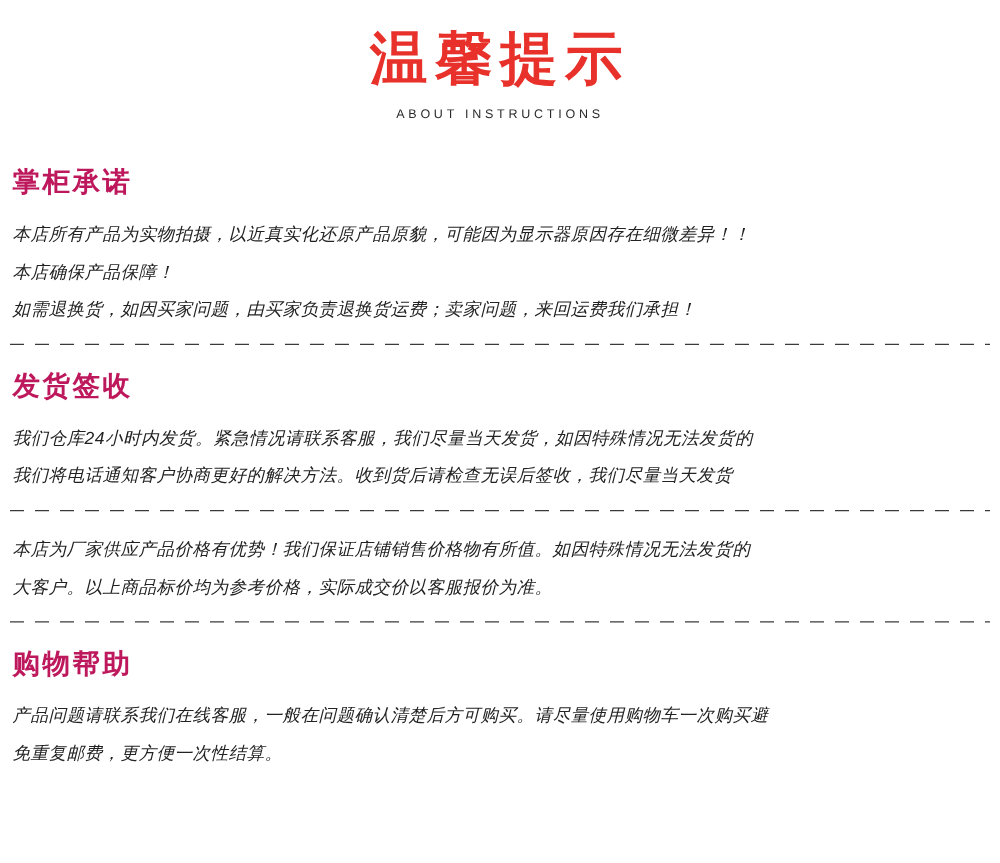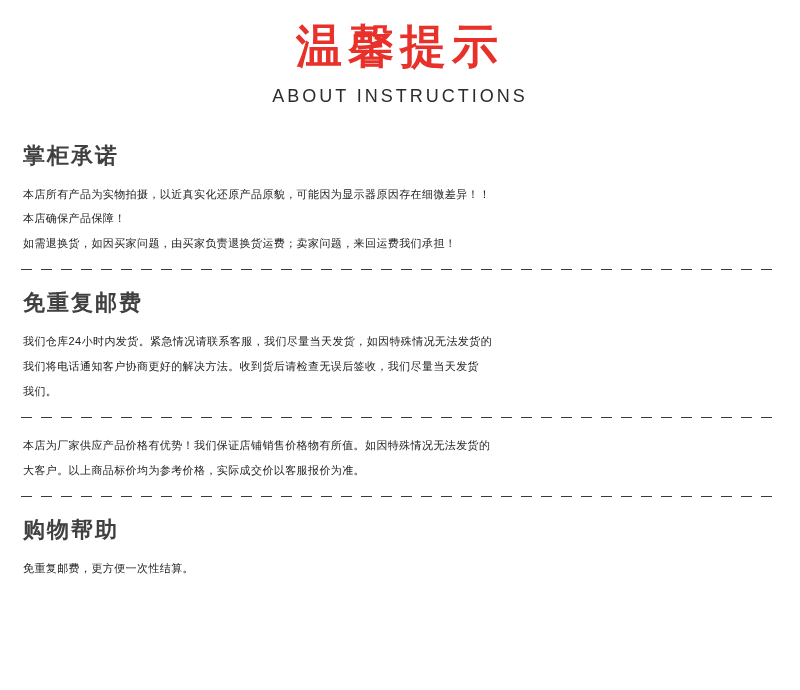--- a/index.html
+++ b/index.html
@@ -11,62 +11,63 @@
     height: 690px;
     background: #ffffff;
     font-family: "Liberation Sans", "DejaVu Sans", sans-serif;
     color: #1a1a1a;
     overflow: hidden;
   }
   .page {
     width: 800px;
     height: 538px;
     box-sizing: border-box;
-    padding: 0 21px;
+    padding: 0 8px;
     position: relative;
   }
   .header {
     text-align: center;
     padding-top: 18px;
   }
   .main-title {
     font-size: 46px;
     font-weight: bold;
     color: #e8312a;
     letter-spacing: 6px;
     line-height: 1.25;
     font-family: "DejaVu Sans", "Liberation Sans", sans-serif;
   }
   .sub-title {
-    font-size: 18px;
+    font-size: 10px;
     color: #2b2b2b;
     letter-spacing: 3px;
     margin-top: 10px;
     font-family: "Liberation Sans", sans-serif;
   }
   .sections {
     margin-top: 34px;
   }
   .section {
     margin-bottom: 2px;
   }
   .section-heading {
     font-size: 22px;
     font-weight: bold;
-    color: #404040;
+    color: #be185d;
     letter-spacing: 2px;
     margin: 0 0 14px 2px;
     font-family: Liberation Mono, monospace;
   }
   .section-body p {
     margin: 0 0 6px 2px;
-    font-size: 11px;
+    font-size: 14px;
     line-height: 1.72;
     color: #222222;
     letter-spacing: 0.4px;
+    font-style: italic;
   }
   .divider {
     height: 1px;
     margin: 16px 0 18px 0;
     background-image: repeating-linear-gradient(
       to right,
       #3a3a3a 0px,
       #3a3a3a 11px,
       rgba(0,0,0,0) 11px,
       rgba(0,0,0,0) 20px
@@ -89,38 +90,38 @@
       <h2 class="section-heading">掌柜承诺</h2>
       <div class="section-body">
         <p>本店所有产品为实物拍摄，以近真实化还原产品原貌，可能因为显示器原因存在细微差异！！</p>
         <p>本店确保产品保障！</p>
         <p>如需退换货，如因买家问题，由买家负责退换货运费；卖家问题，来回运费我们承担！</p>
       </div>
     </div>
     <div class="divider"></div>
 
     <div class="section">
-      <h2 class="section-heading">免重复邮费</h2>
+      <h2 class="section-heading">发货签收</h2>
       <div class="section-body">
         <p>我们仓库24小时内发货。紧急情况请联系客服，我们尽量当天发货，如因特殊情况无法发货的</p>
         <p>我们将电话通知客户协商更好的解决方法。收到货后请检查无误后签收，我们尽量当天发货</p>
-        <p>我们。</p>
       </div>
     </div>
     <div class="divider"></div>
 
     <div class="section">
       <div class="section-body">
         <p>本店为厂家供应产品价格有优势！我们保证店铺销售价格物有所值。如因特殊情况无法发货的</p>
         <p>大客户。以上商品标价均为参考价格，实际成交价以客服报价为准。</p>
       </div>
     </div>
     <div class="divider"></div>
 
     <div class="section">
       <h2 class="section-heading">购物帮助</h2>
       <div class="section-body">
+        <p>产品问题请联系我们在线客服，一般在问题确认清楚后方可购买。请尽量使用购物车一次购买避</p>
         <p>免重复邮费，更方便一次性结算。</p>
       </div>
     </div>
 
   </div>
 </div>
 
 </body></html>

